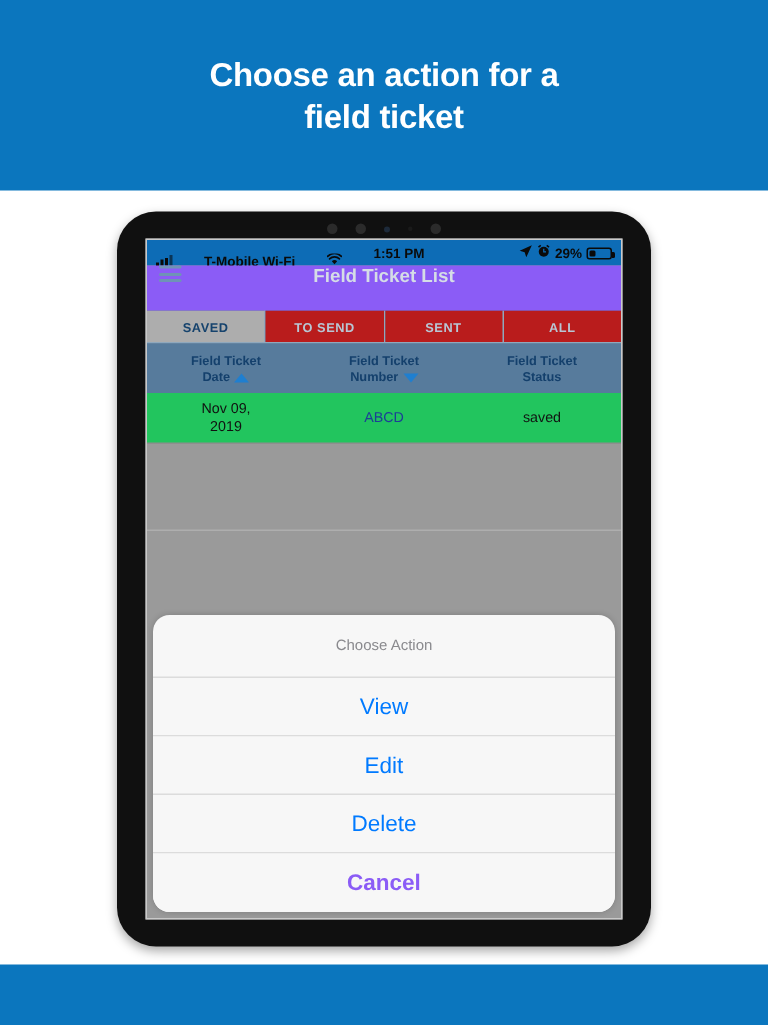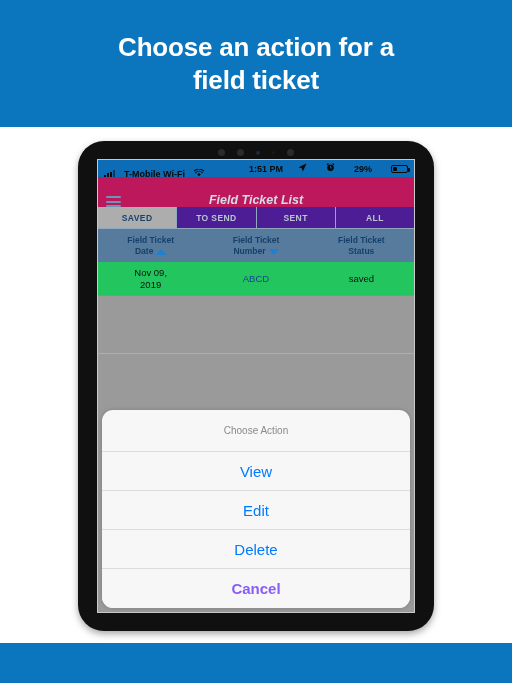--- a/index.html
+++ b/index.html
@@ -12,21 +12,21 @@
   #page { position: relative; width: 512px; height: 683px; background: #ffffff; }
 
   
   .promo-banner {
     position: absolute; left: 0; top: 0; width: 512px; height: 127px;
     background: #0b76be;
     display: flex; align-items: center; justify-content: center;
   }
   .promo-title {
     color: #ffffff;
-    font-size: 26px;
+    font-size: 22px;
     font-weight: bold;
     line-height: 1.25;
     text-align: center;
     letter-spacing: -0.2px;
     width: 360px;
   }
 
   
   .bottom-bar {
     position: absolute; left: 0; top: 643px; width: 512px; height: 40px;
@@ -59,57 +59,57 @@
   }
 
   
   .status-bar {
     position: relative; height: 17px; width: 100%;
     background: #0d6cb6;
     display: flex; align-items: center;
     color: #0a0a0a; font-size: 9px; font-weight: bold;
     padding: 0 6px;
   }
-  .sb-left { display: flex; align-items: center; gap: 9px; margin-top: 10px; }
+  .sb-left { display: flex; align-items: center; gap: 21px; margin-top: 10px; }
   .sb-center { position: absolute; left: 0; right: 0; text-align: center; font-size: 9px; font-weight: bold; padding-left: 20px; }
-  .sb-right { margin-left: auto; display: flex; align-items: center; gap: 19px; position: relative; z-index: 2; }
+  .sb-right { margin-left: auto; display: flex; align-items: center; gap: 3px; position: relative; z-index: 2; }
   .signal-bars { display: flex; align-items: flex-end; gap: 1px; height: 8px; }
   .signal-bars i { display: block; width: 2px; background: #0a0a0a; }
   .signal-bars i:nth-child(1) { height: 3px; }
   .signal-bars i:nth-child(2) { height: 5px; }
   .signal-bars i:nth-child(3) { height: 6px; }
   .signal-bars i:nth-child(4) { height: 8px; opacity: .55; }
   .batt {
     width: 17px; height: 8px; border: 1px solid #0a0a0a; border-radius: 2px;
     position: relative; padding: 1px;
   }
   .batt::after {
     content: ""; position: absolute; right: -3px; top: 2px;
     width: 2px; height: 4px; background: #0a0a0a; border-radius: 0 1px 1px 0;
   }
   .batt i { display: block; height: 100%; width: 30%; background: #0a0a0a; border-radius: 1px; }
 
   
   .navbar {
-    position: relative; height: 30px; background: #be185d;
-    display: flex; align-items: flex-end; padding: 0 8px; font-style: italic;
+    position: relative; height: 30px; background: #8b5cf6;
+    display: flex; align-items: flex-start; padding: 0 8px;
   }
   .hamburger { width: 15px; display: flex; flex-direction: column; gap: 2.5px; cursor: pointer; }
   .hamburger span { display: block; height: 2px; background: #6f93b6; border-radius: 1px; }
   .navbar-title {
     position: absolute; left: 0; right: 0; text-align: center;
     color: #d5dde6; font-size: 12.5px; font-weight: bold;
   }
 
   
   .tabbar { display: flex; height: 22px; background: #0f4e86; border-bottom: 1px solid #8fa8bd; }
   .tab {
     flex: 1; display: flex; align-items: center; justify-content: center;
     font-size: 8.5px; font-weight: bold; letter-spacing: .4px;
-    color: #b8c6d4; background: #4c1d95;
+    color: #b8c6d4; background: #b91c1c;
     border-right: 1px solid #8fa8bd; cursor: pointer;
   }
   .tab:last-child { border-right: none; }
   .tab.active { background: #adadad; color: #16436d; }
 
   
   .table-head { display: flex; height: 33px; background: #577b9c; }
   .th {
     flex: 1; display: flex; align-items: center; justify-content: center;
     text-align: center; color: #14406c; font-size: 8.5px; font-weight: bold;

